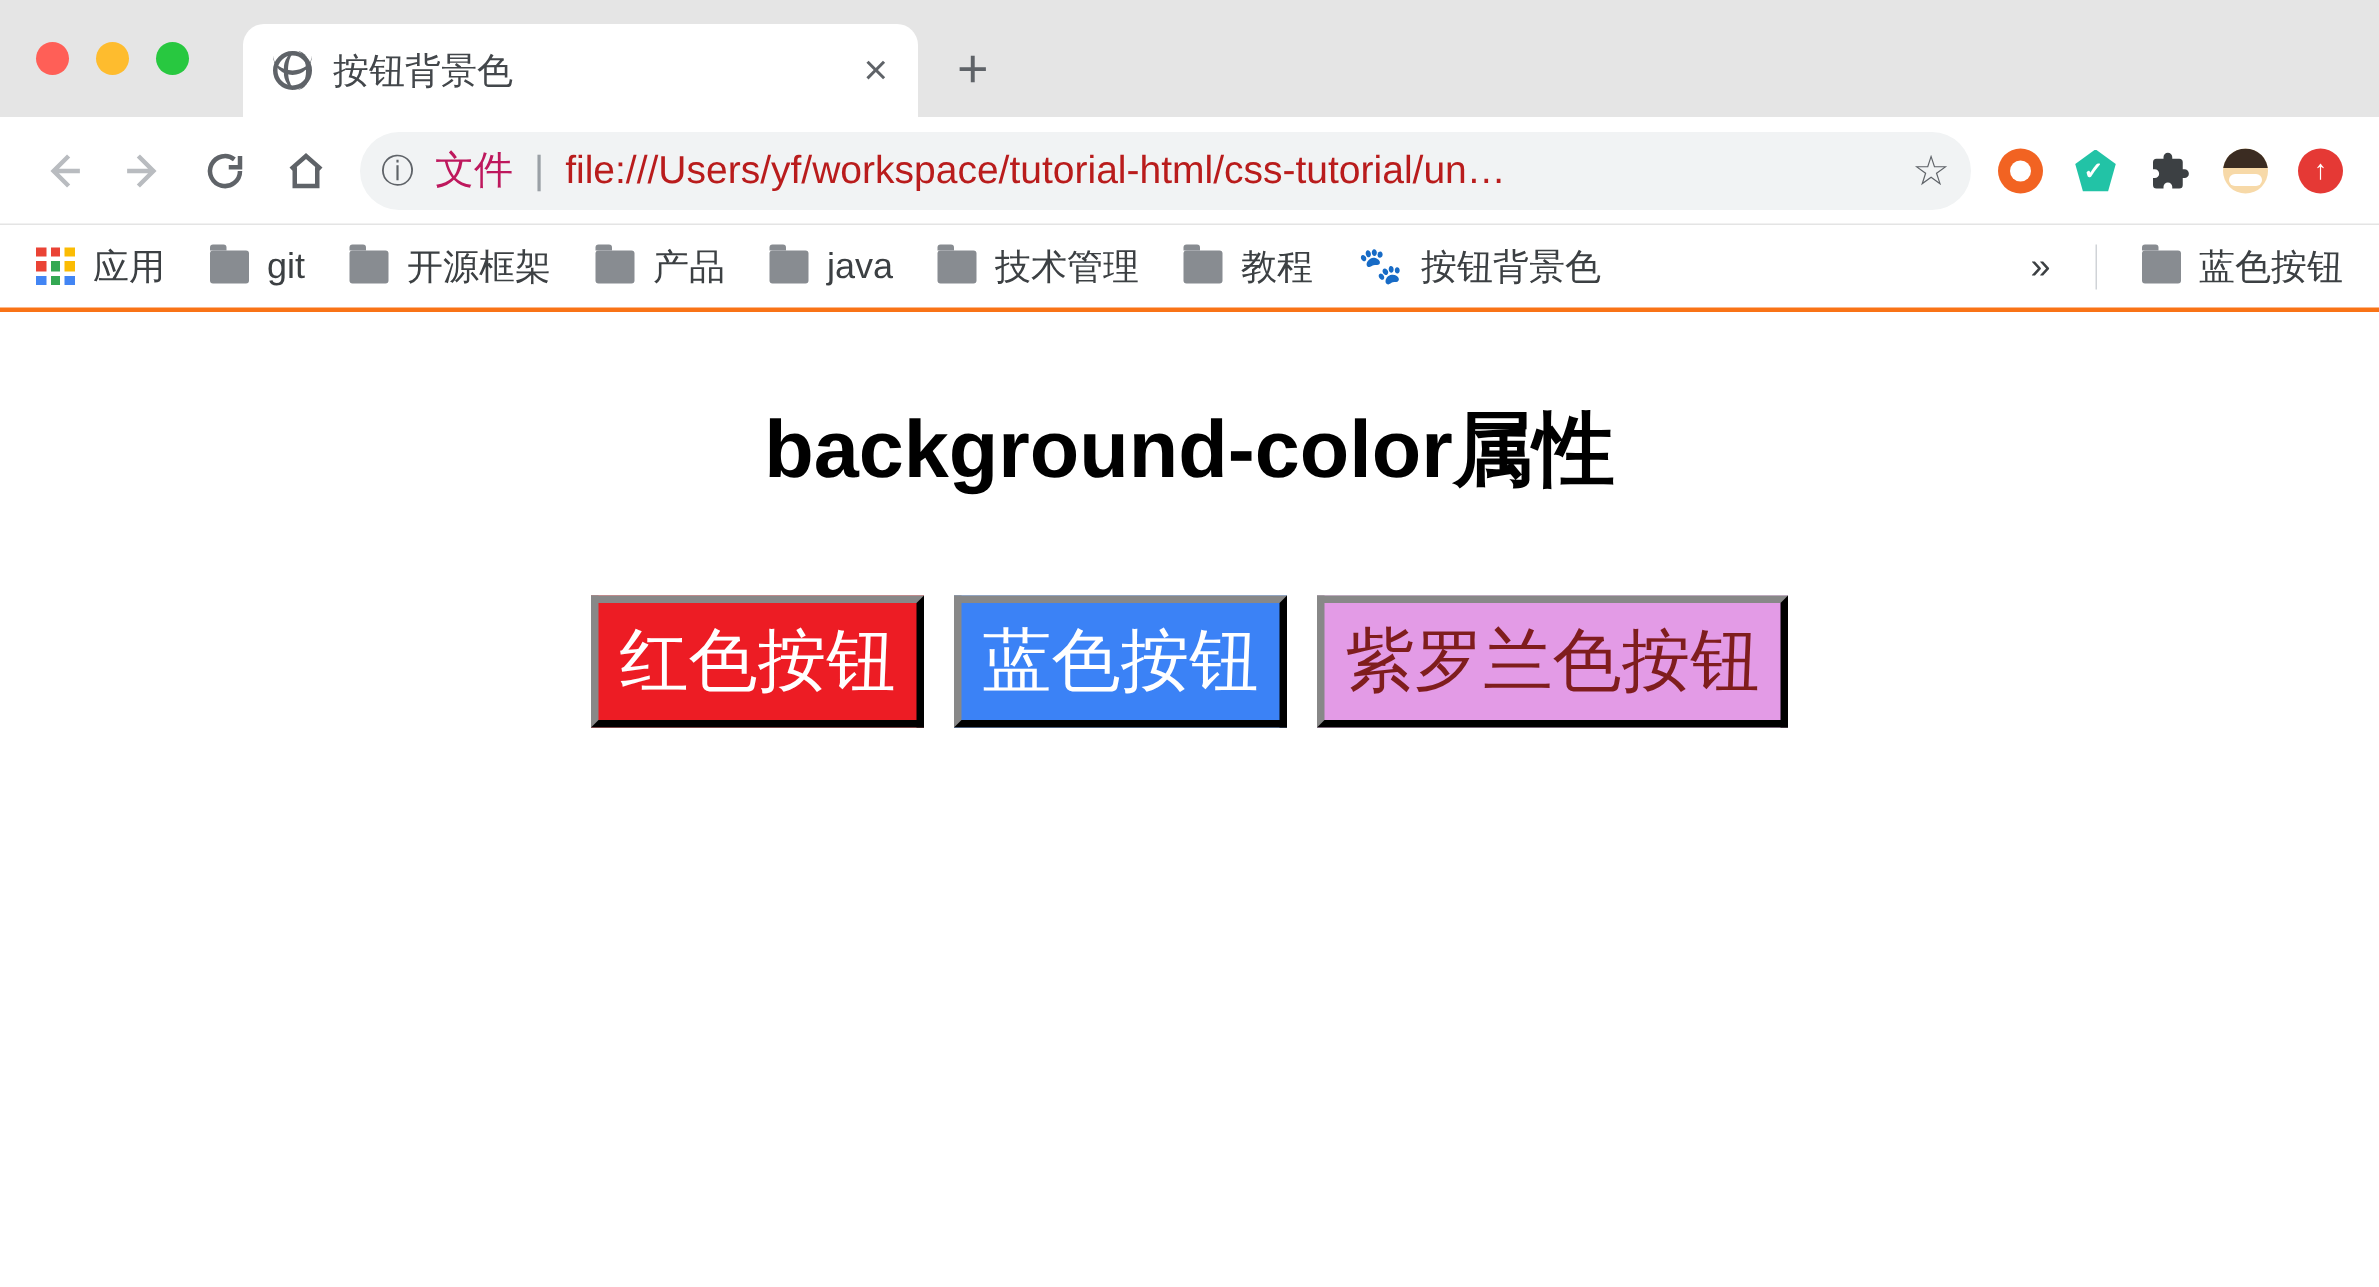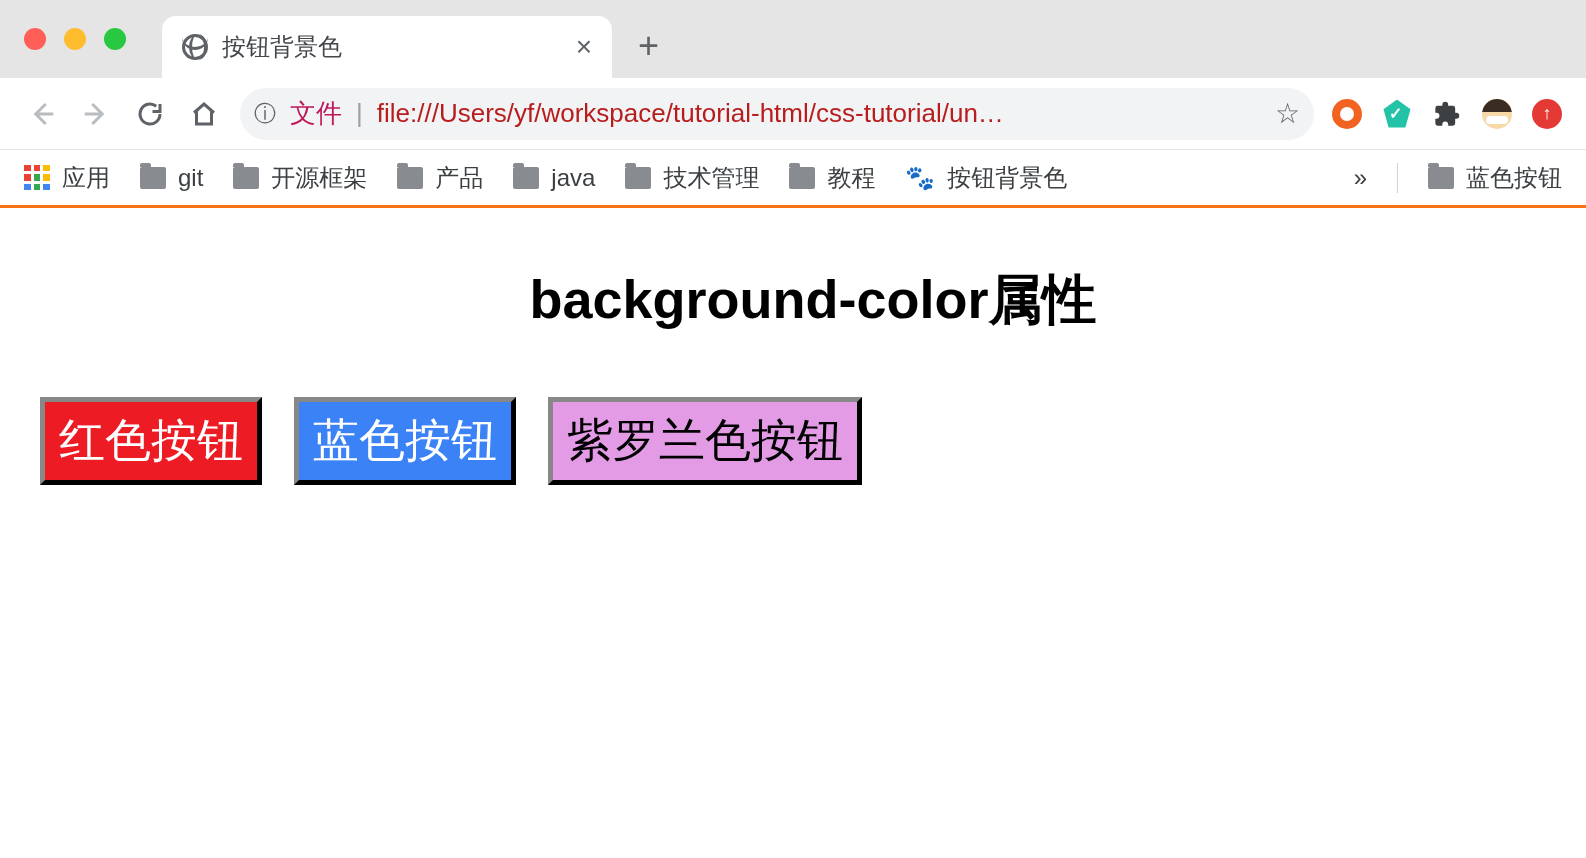--- a/index.html
+++ b/index.html
@@ -162,41 +162,40 @@
 
   
   .viewport {
     flex: 1;
     background: #ffffff;
     overflow: auto;
   }
   .page {
     text-align: center;
     padding-top: 40px;
-    margin-left: 40px;
   }
   .page-heading {
     font-size: 54px;
     font-weight: 700;
     color: #000;
     margin: 16px 0 60px;
   }
-  .btn-row { display:flex; justify-content:flex-start; gap:32px; }
+  .btn-row { display:flex; justify-content:center; gap:20px; }
   .demo-btn {
     font-size: 46px;
     padding: 8px 14px;
     border-width: 5px;
     border-style: outset;
     border-color: #888 #555 #555 #888;
     cursor: pointer;
     font-family: inherit;
   }
   .btn-red    { background:#ed1c24; color:#ffffff; }
   .btn-blue   { background:#3b82f6; color:#ffffff; }
-  .btn-violet { background:#e39be6; color:#000000; }
+  .btn-violet { background:#e39be6; color:#7f1d1d; }
 
 </style>
 </head>
 <body>
 
 <div class="chrome-frame">
 
   <div class="titlebar">
     <div class="traffic-lights">
       <div class="light red"></div>

